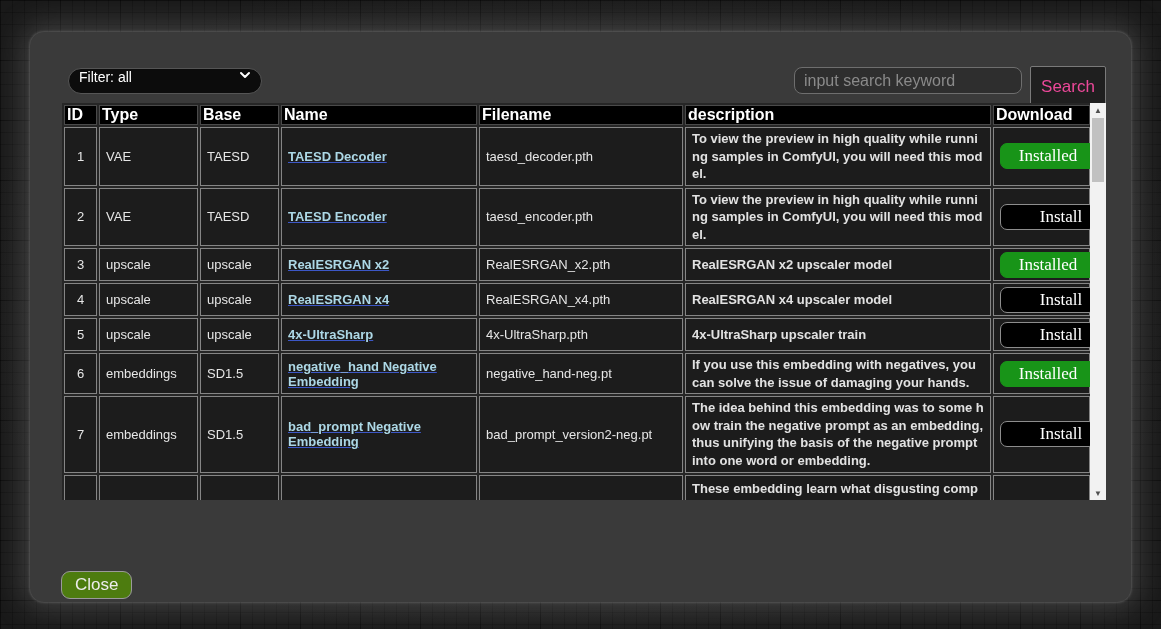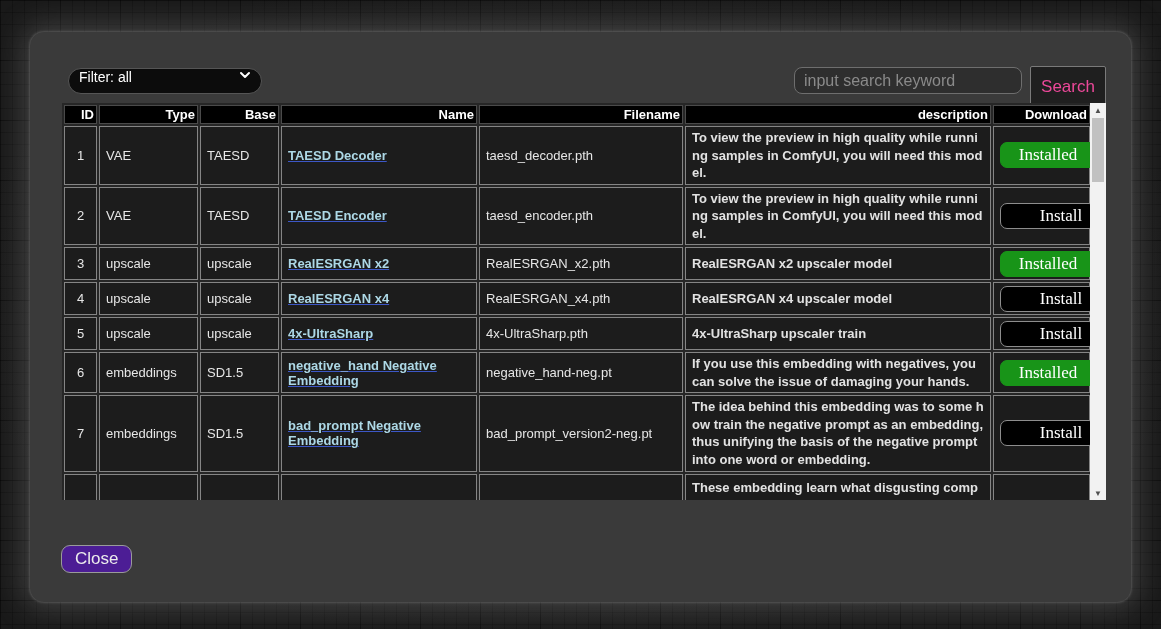--- a/index.html
+++ b/index.html
@@ -46,22 +46,22 @@
     position: absolute; left: 1000px; top: 34px; width: 76px; height: 42px;
     background: #1f1f1f; border: 1px solid #7a7a7a; border-radius: 2px;
     color: #ec4899; font-size: 17px; cursor: pointer;
     font-family: "Liberation Sans", sans-serif;
   }
   
   .table-wrap { position: absolute; left: 32px; top: 71px; width: 1044px; height: 397px; display: flex; }
   .table-clip { width: 1028px; height: 397px; overflow: hidden; background: #262626; }
   table { border-collapse: separate; border-spacing: 2px; width: 1028px; table-layout: fixed; }
   th {
-    background: #000; color: #fff; font-weight: bold; font-size: 13px;
-    height: 19px; border: 1px solid #4a4a4a; text-align: right; padding: 0 2px;
+    background: #000; color: #fff; font-weight: bold; font-size: 16px;
+    height: 19px; border: 1px solid #4a4a4a; text-align: left; padding: 0 2px;
   }
   td {
     background: #1c1c1c; border: 1px solid #858585; color: #e6e6e6;
     font-size: 13px; padding: 2px 6px; vertical-align: middle;
   }
   td.c-id { text-align: center; }
   td.c-desc { word-break: break-all; color: #e2e2e2; line-height: 1.35; font-weight: bold; }
   td.c-dl { text-align: center; }
   a.mlink {
     color: #add8e6; font-weight: bold; text-decoration: underline;
@@ -88,22 +88,22 @@
     display: flex; align-items: center; justify-content: center;
     color: #505050; font-size: 8px; cursor: pointer; user-select: none;
   }
   .sbar .up { top: 0; }
   .sbar .down { bottom: 0; }
   .sbar .thumb {
     position: absolute; left: 2px; top: 15px; width: 12px; height: 64px;
     background: #c1c1c1; cursor: pointer;
   }
   .close-btn {
-    position: absolute; left: 31px; top: 513px; height: 28px;
-    background: #4c1d95; border: 1px solid #9a9a9a; border-radius: 9px;
+    position: absolute; left: 31px; top: 539px; height: 28px;
+    background: #4d7c0f; border: 1px solid #9a9a9a; border-radius: 9px;
     color: #ececec; font-size: 17px; padding: 0 13px; cursor: pointer;
     font-family: "Liberation Sans", sans-serif;
   }
 </style>
 </head>
 <body>
 
 <div class="canvas"></div>
 
 <div class="dialog">

